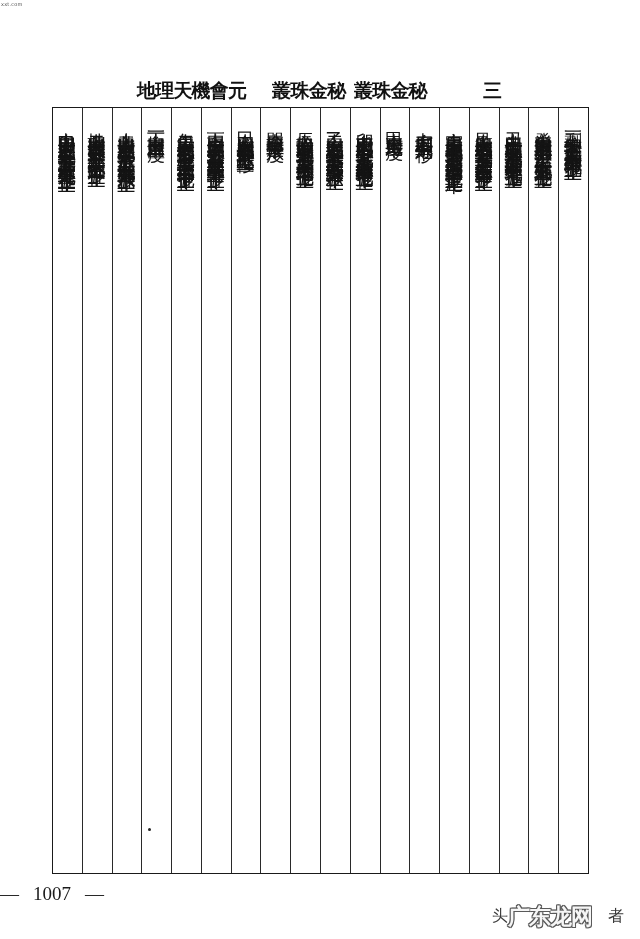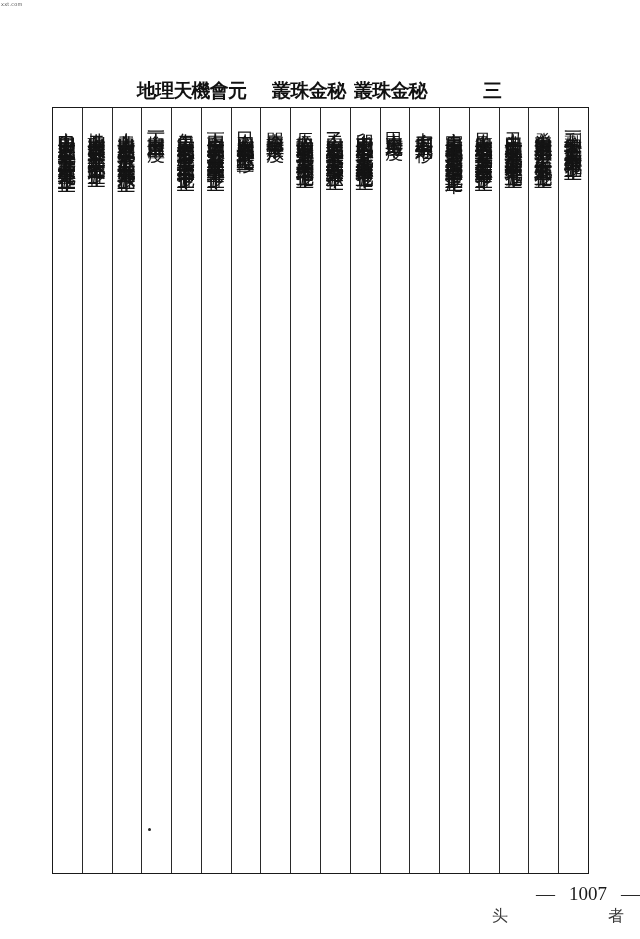--- a/index.html
+++ b/index.html
@@ -83,21 +83,21 @@
     border-radius: 50%;
     background: #222;
   }
 
   .footer {
     position: absolute;
     top: 882px;
     left: 0;
     width: 640px;
     height: 24px;
-    text-align: right;
+    text-align: left;
     font-family: "Liberation Serif", serif;
     font-size: 19px;
     line-height: 24px;
     color: #1a1a1a;
   }
   .footer .page-num {
     margin: 0 14px;
   }
 
   .watermark {
@@ -167,13 +167,14 @@
 
 <div class="scan-dot"></div>
 
 <div class="footer">
   <span>—</span><span class="page-num">1007</span><span>—</span>
 </div>
 
 <div class="watermark">
   <span class="wm-prefix">头</span>
   <span class="wm-suffix">者</span>
+  <span class="wm-overlay">广东龙网</span>
 </div>
 
 </body></html>

